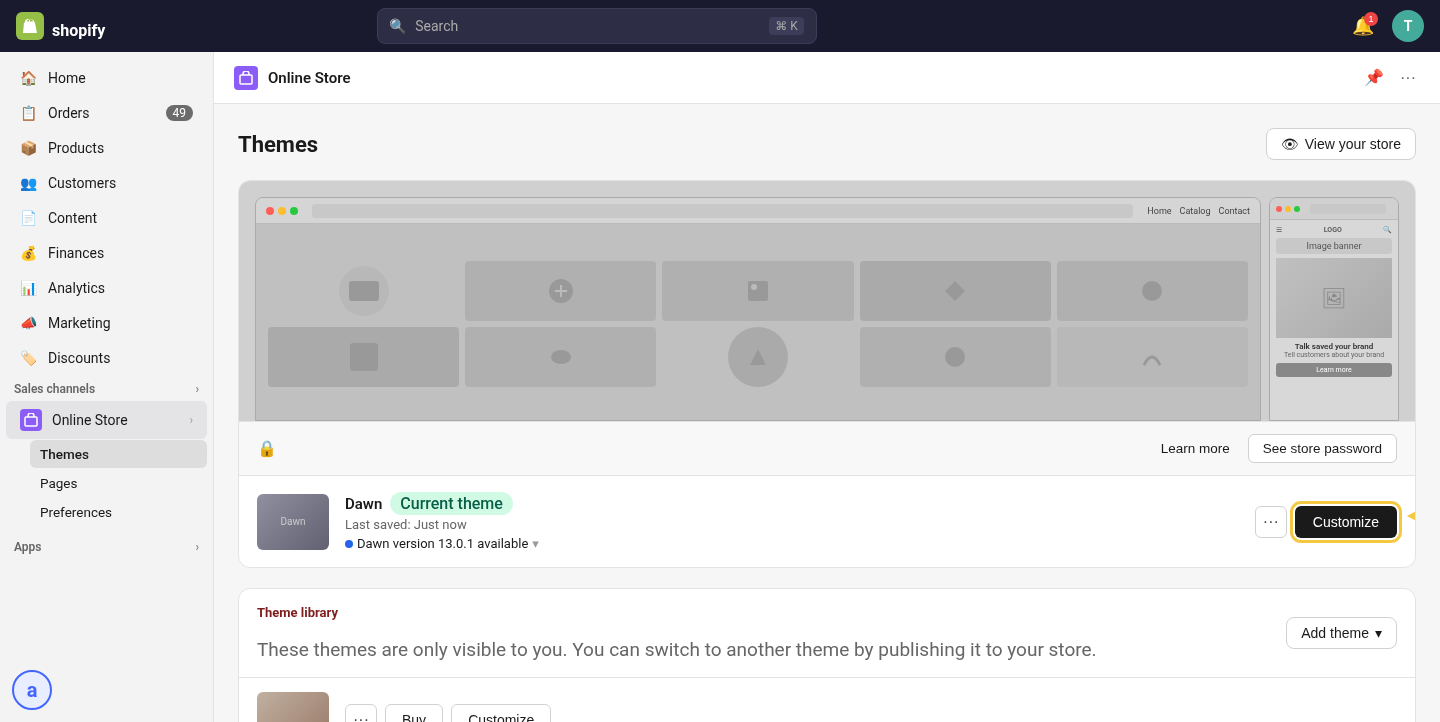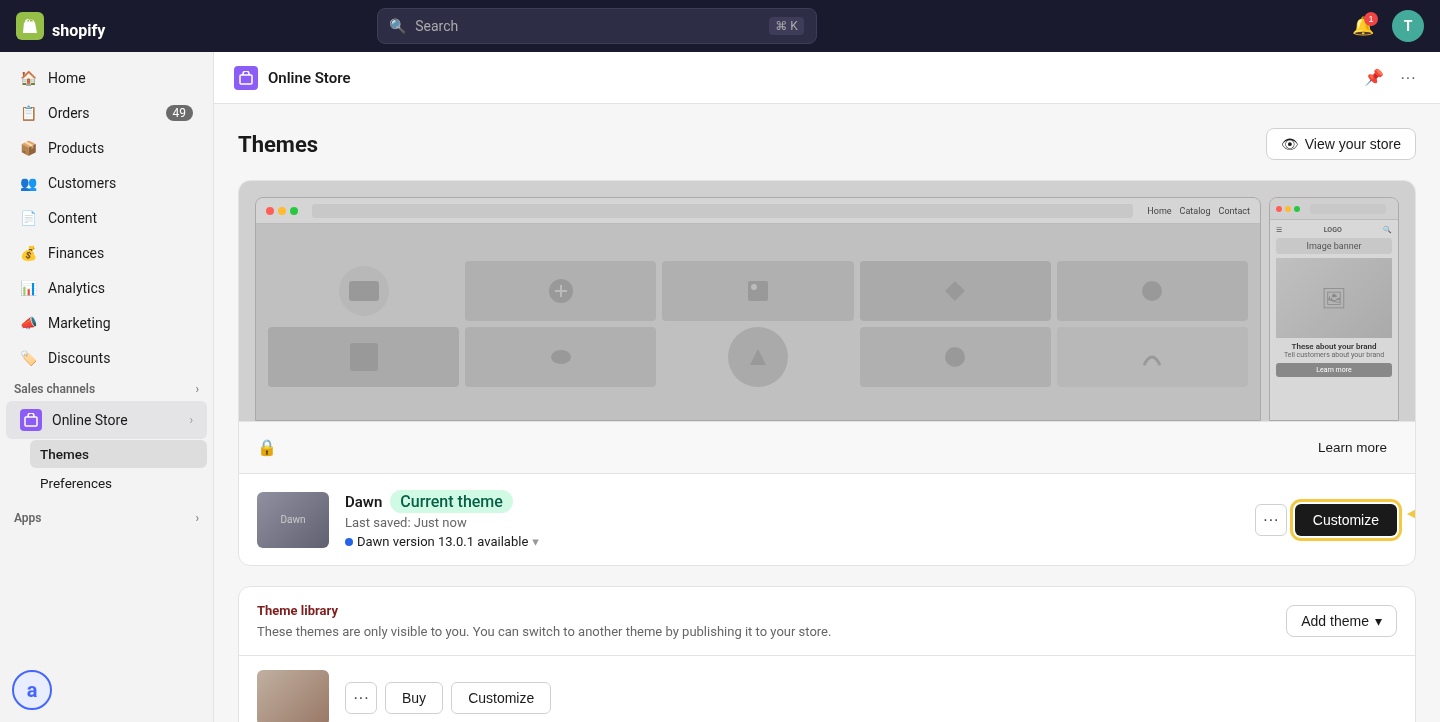--- a/index.html
+++ b/index.html
@@ -563,23 +563,23 @@
       justify-content: space-between;
       padding: 16px 18px;
       border-bottom: 1px solid #e3e3e4;
     }
     .library-title {
       font-size: 13px;
       font-weight: 700;
       color: #7f1d1d;
     }
     .library-subtitle {
-      font-size: 13px;
+      font-size: 19px;
       color: #666;
-      margin-top: 6px;
+      margin-top: 18px;
     }
     .add-theme-btn {
       display: flex;
       align-items: flex-start;
       gap: 6px;
       background: white;
       border: 1px solid #d1d1d1;
       border-radius: 8px;
       padding: 7px 14px;
       font-size: 14px;
@@ -755,20 +755,23 @@
         </div>
         <span>Online Store</span>
         <span class="sidebar-chevron-right">›</span>
       </div>
 
       <div class="sidebar-sub">
         <div class="sidebar-item active">
           <span>Themes</span>
         </div>
         <div class="sidebar-item">
+          <span>Pages</span>
+        </div>
+        <div class="sidebar-item">
           <span>Preferences</span>
         </div>
       </div>
 
       <div class="sidebar-section-header" style="margin-top:8px;">
         <span>Apps</span>
         <span class="chevron">›</span>
       </div>
     </div>
 
@@ -892,31 +895,32 @@
                 <span style="font-size:7px;color:#555;">☰</span>
                 <span style="font-size:7px;color:#555;font-weight:600;">LOGO</span>
                 <span style="font-size:7px;color:#555;">🔍</span>
               </div>
               <div class="mobile-banner-label">Image banner</div>
               <div class="mobile-img-placeholder">
                 <div style="width:100%;height:100%;background:linear-gradient(135deg,#c0c0c0,#aaa);display:flex;align-items:center;justify-content:center;">
                   <span style="font-size:20px;color:#888;">🖼</span>
                 </div>
               </div>
-              <div class="mobile-brand-text">These about your brand</div>
+              <div class="mobile-brand-text">Talk saved your brand</div>
               <div class="mobile-brand-sub">Tell customers about your brand</div>
               <div class="mobile-learn-more">Learn more</div>
             </div>
           </div>
         </div>
 
         <div class="theme-password-banner">
           <span class="lock-icon">🔒</span>
           <div class="banner-actions">
             <button class="learn-more-btn">Learn more</button>
+            <button class="store-password-btn">See store password</button>
           </div>
         </div>
 
         <div class="current-theme-row">
           <div class="theme-thumb">
             <div class="theme-thumb-inner" style="background:linear-gradient(135deg,#9090a0 0%,#606070 100%);display:flex;align-items:center;justify-content:center;">
               <span style="font-size:10px;color:#ccc;">Dawn</span>
             </div>
           </div>
           <div class="theme-info">

